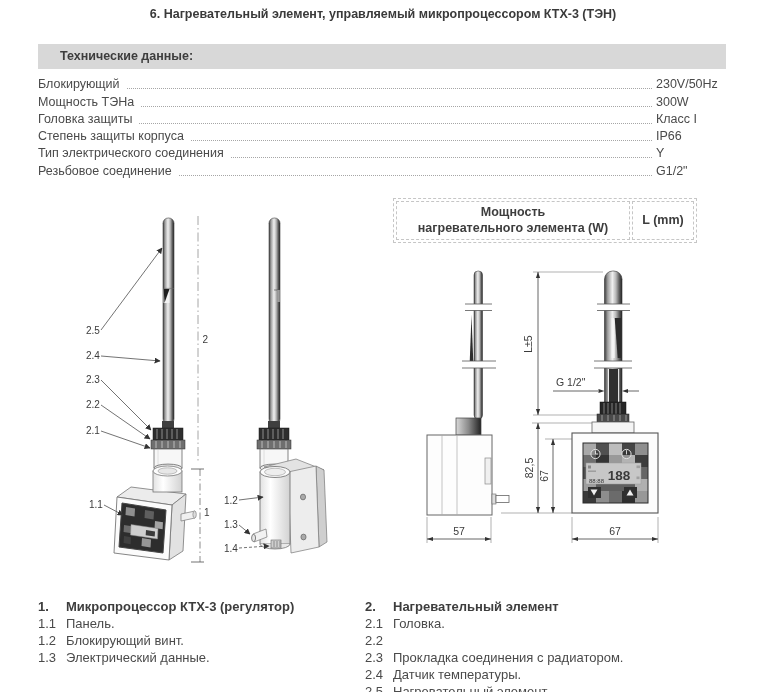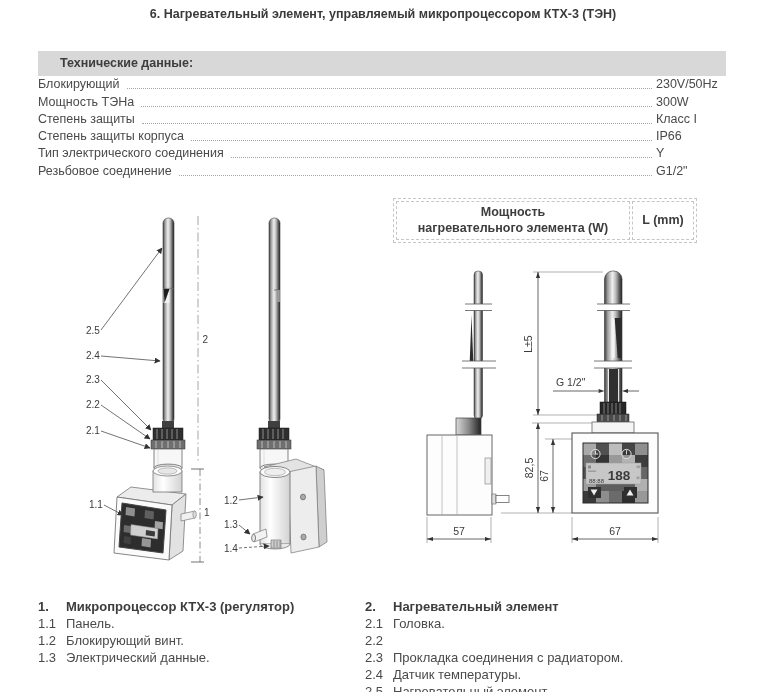--- a/index.html
+++ b/index.html
@@ -1,19 +1,19 @@
 <!DOCTYPE html>
 <html><head>
 <meta charset="utf-8">
 <style>
   html,body{margin:0;padding:0;background:#fff;}
   .page{position:relative;width:757px;height:692px;background:#fff;overflow:hidden;
         font-family:"Liberation Sans","DejaVu Sans",sans-serif;color:#4a4a4a;}
   .doc-title{position:absolute;left:38px;top:7px;width:690px;font-size:12.5px;font-weight:bold;color:#3a3a3a;text-align:center;}
-  .techbar{position:absolute;left:38px;top:51px;width:688px;height:25px;background:#d8d8d8;
+  .techbar{position:absolute;left:38px;top:44px;width:688px;height:25px;background:#d8d8d8;
            box-sizing:border-box;padding-left:22px;line-height:25px;font-size:12.5px;font-weight:bold;color:#3d3d3d;}
   .specs{position:absolute;left:38px;top:74px;width:692px;}
   .spec-row{display:flex;align-items:flex-end;height:17.3px;font-size:12.5px;color:#4a4a4a;white-space:nowrap;}
   .spec-label{flex:none;}
   .spec-leader{flex:1;border-bottom:1.6px dotted #a6a6a6;margin:0 4px 2px 7px;}
   .spec-value{flex:none;width:74px;}
   table.ptable{position:absolute;left:393px;top:198px;border-collapse:separate;border-spacing:2px;
                border:1px dashed #c6c6c6;table-layout:fixed;background:#fff;}
   table.ptable td{border:1px dashed #c6c6c6;text-align:center;vertical-align:middle;
                   font-size:12.5px;color:#4a4a4a;padding:2px 3px;}
@@ -47,21 +47,21 @@
       <span class="spec-label">Блокирующий</span>
       <span class="spec-leader"></span>
       <span class="spec-value">230V/50Hz</span>
     </div>
     <div class="spec-row">
       <span class="spec-label">Мощность ТЭНа</span>
       <span class="spec-leader"></span>
       <span class="spec-value">300W</span>
     </div>
     <div class="spec-row">
-      <span class="spec-label">Степень защиты</span>
+      <span class="spec-label">Головка защиты</span>
       <span class="spec-leader"></span>
       <span class="spec-value">Класс I</span>
     </div>
     <div class="spec-row">
       <span class="spec-label">Степень защиты корпуса</span>
       <span class="spec-leader"></span>
       <span class="spec-value">IP66</span>
     </div>
     <div class="spec-row">
       <span class="spec-label">Тип электрического соединения</span>

